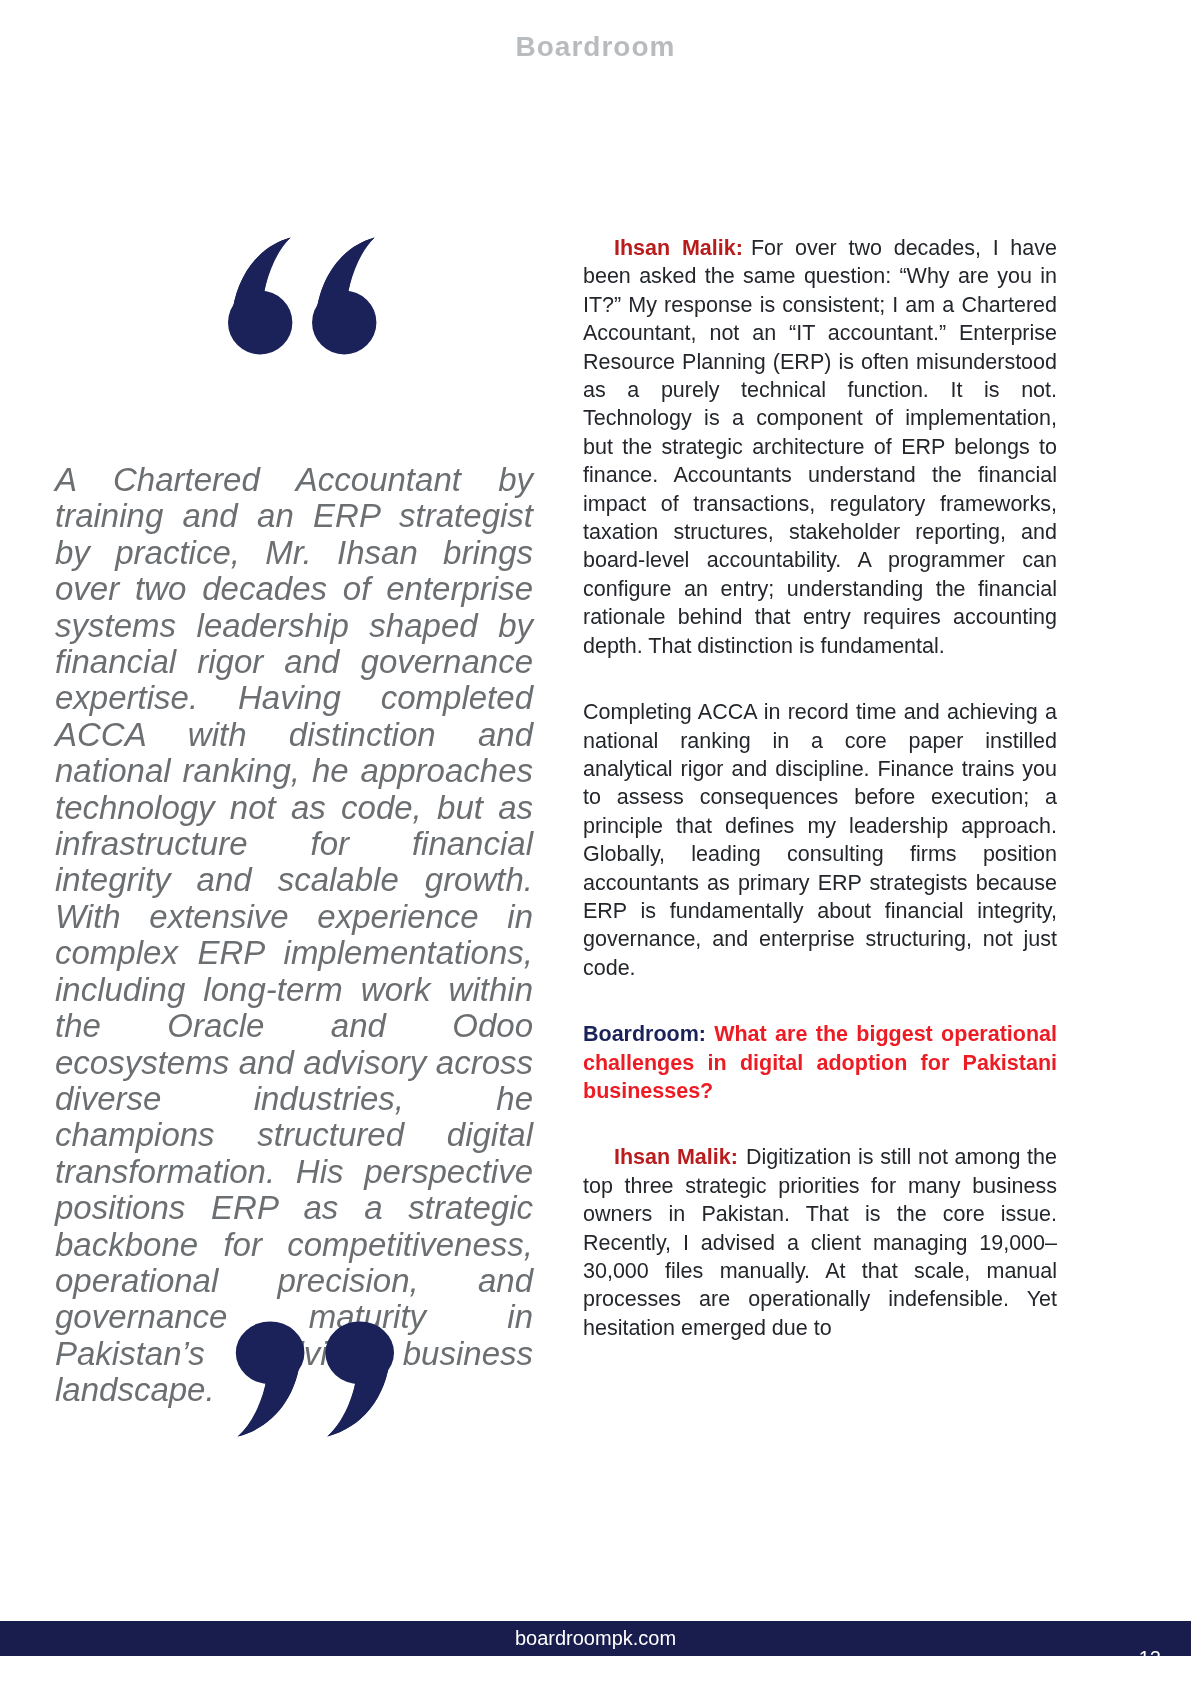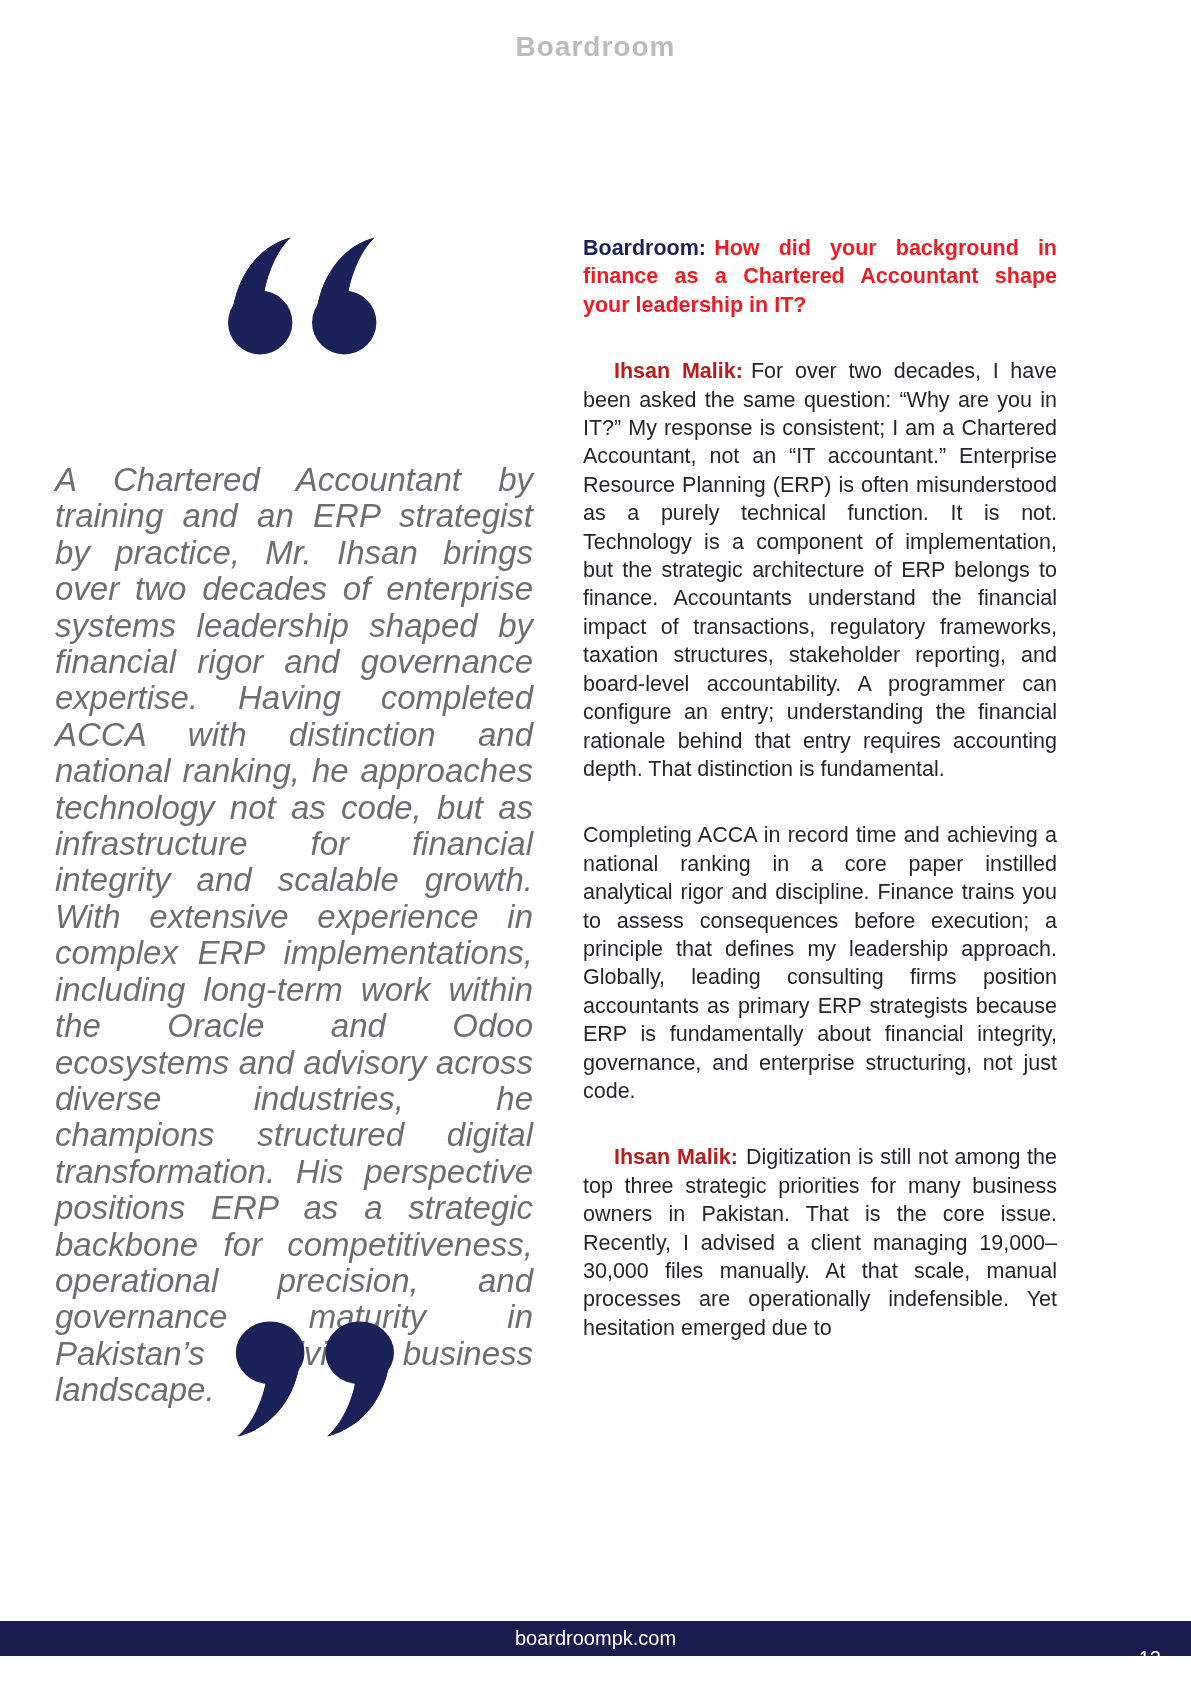--- a/index.html
+++ b/index.html
@@ -120,32 +120,32 @@
           <path d="M70,4 C34,14 8,48 4,96 L40,70 C44,40 55,18 70,4 Z"></path>
           <path d="M70,4 C34,14 8,48 4,96 L36,100 C38,60 50,24 70,4 Z"></path>
         </g>
       </svg>
     </div>
 
   </div>
 
   <div class="right-col">
 
-    <p class="qa question">
-      <span class="speaker">Boardroom:</span><span>How did your background in finance as a Chartered Accountant shape your leadership in IT?</span>
-    </p>
 
     <p class="qa answer">
       <span class="speaker">Ihsan Malik:</span><span>For over two decades, I have been asked the same question: “Why are you in IT?” My response is consistent; I am a Chartered Accountant, not an “IT accountant.” Enterprise Resource Planning (ERP) is often misunderstood as a purely technical function. It is not. Technology is a component of implementation, but the strategic architecture of ERP belongs to finance. Accountants understand the financial impact of transactions, regulatory frameworks, taxation structures, stakeholder reporting, and board-level accountability. A programmer can configure an entry; understanding the financial rationale behind that entry requires accounting depth. That distinction is fundamental.</span>
     </p>
 
     <p class="qa answer">
       <span>Completing ACCA in record time and achieving a national ranking in a core paper instilled analytical rigor and discipline. Finance trains you to assess consequences before execution; a principle that defines my leadership approach. Globally, leading consulting firms position accountants as primary ERP strategists because ERP is fundamentally about financial integrity, governance, and enterprise structuring, not just code.</span>
     </p>
 
+    <p class="qa question gap-before-q2">
+      <span class="speaker">Boardroom:</span><span>What are the biggest operational challenges in digital adoption for Pakistani businesses?</span>
+    </p>
 
     <p class="qa answer last-block">
       <span class="speaker">Ihsan Malik:</span><span>Digitization is still not among the top three strategic priorities for many business owners in Pakistan. That is the core issue. Recently, I advised a client managing 19,000–30,000 files manually. At that scale, manual processes are operationally indefensible. Yet hesitation emerged due to</span>
     </p>
 
   </div>
 
   <div class="footer">
     <div class="footer-site">boardroompk.com</div>
     <div class="footer-page">12</div>

